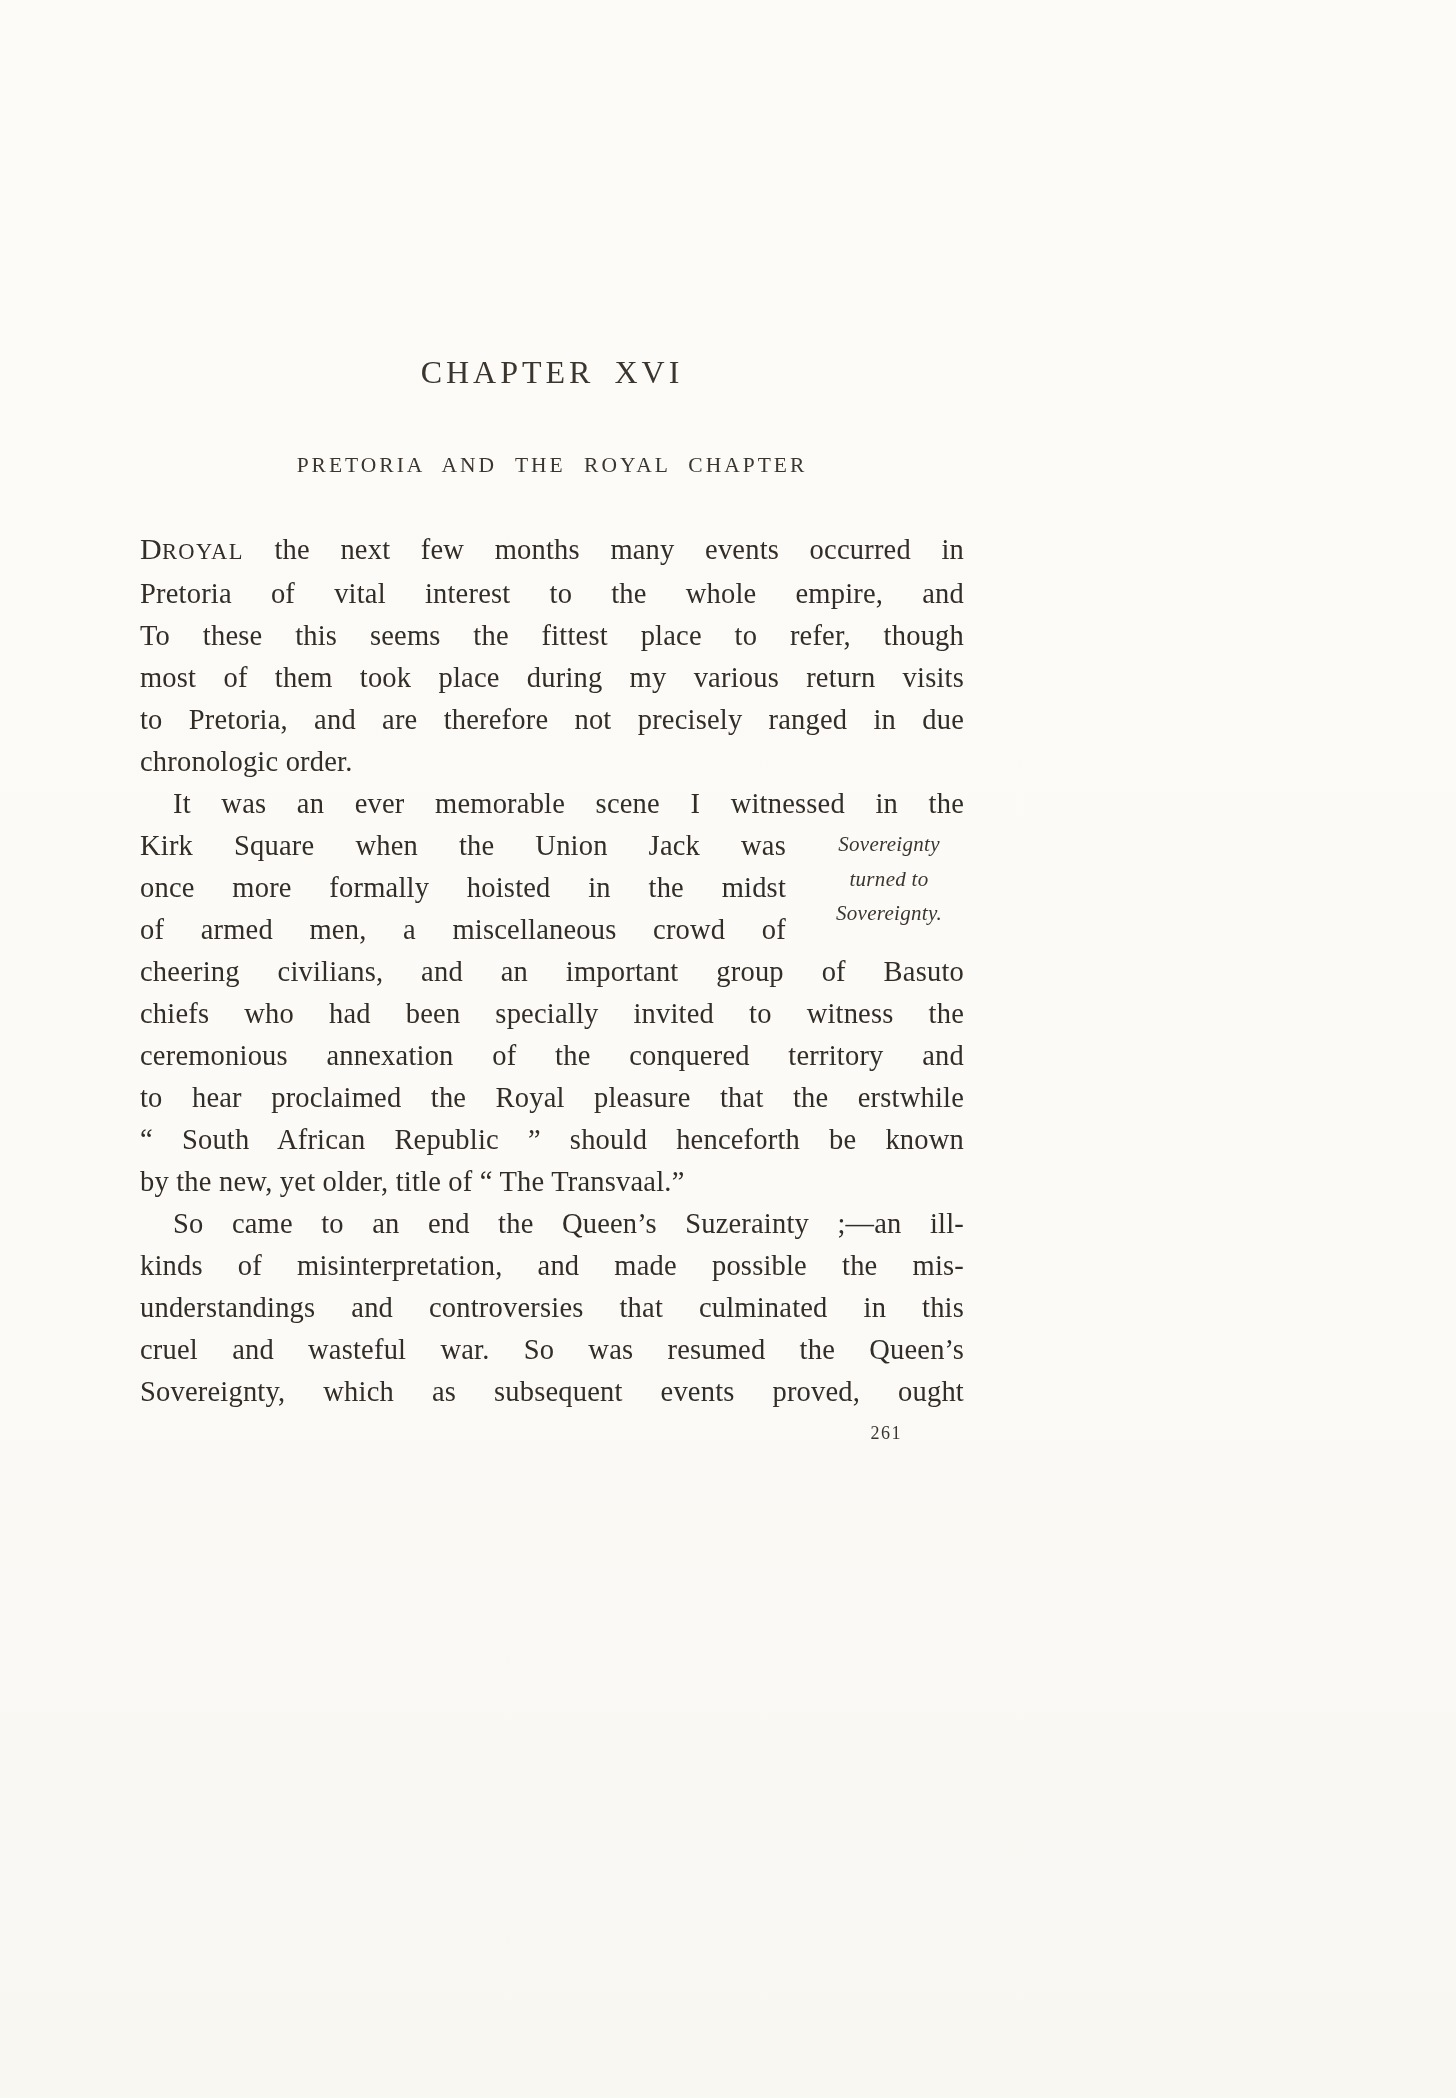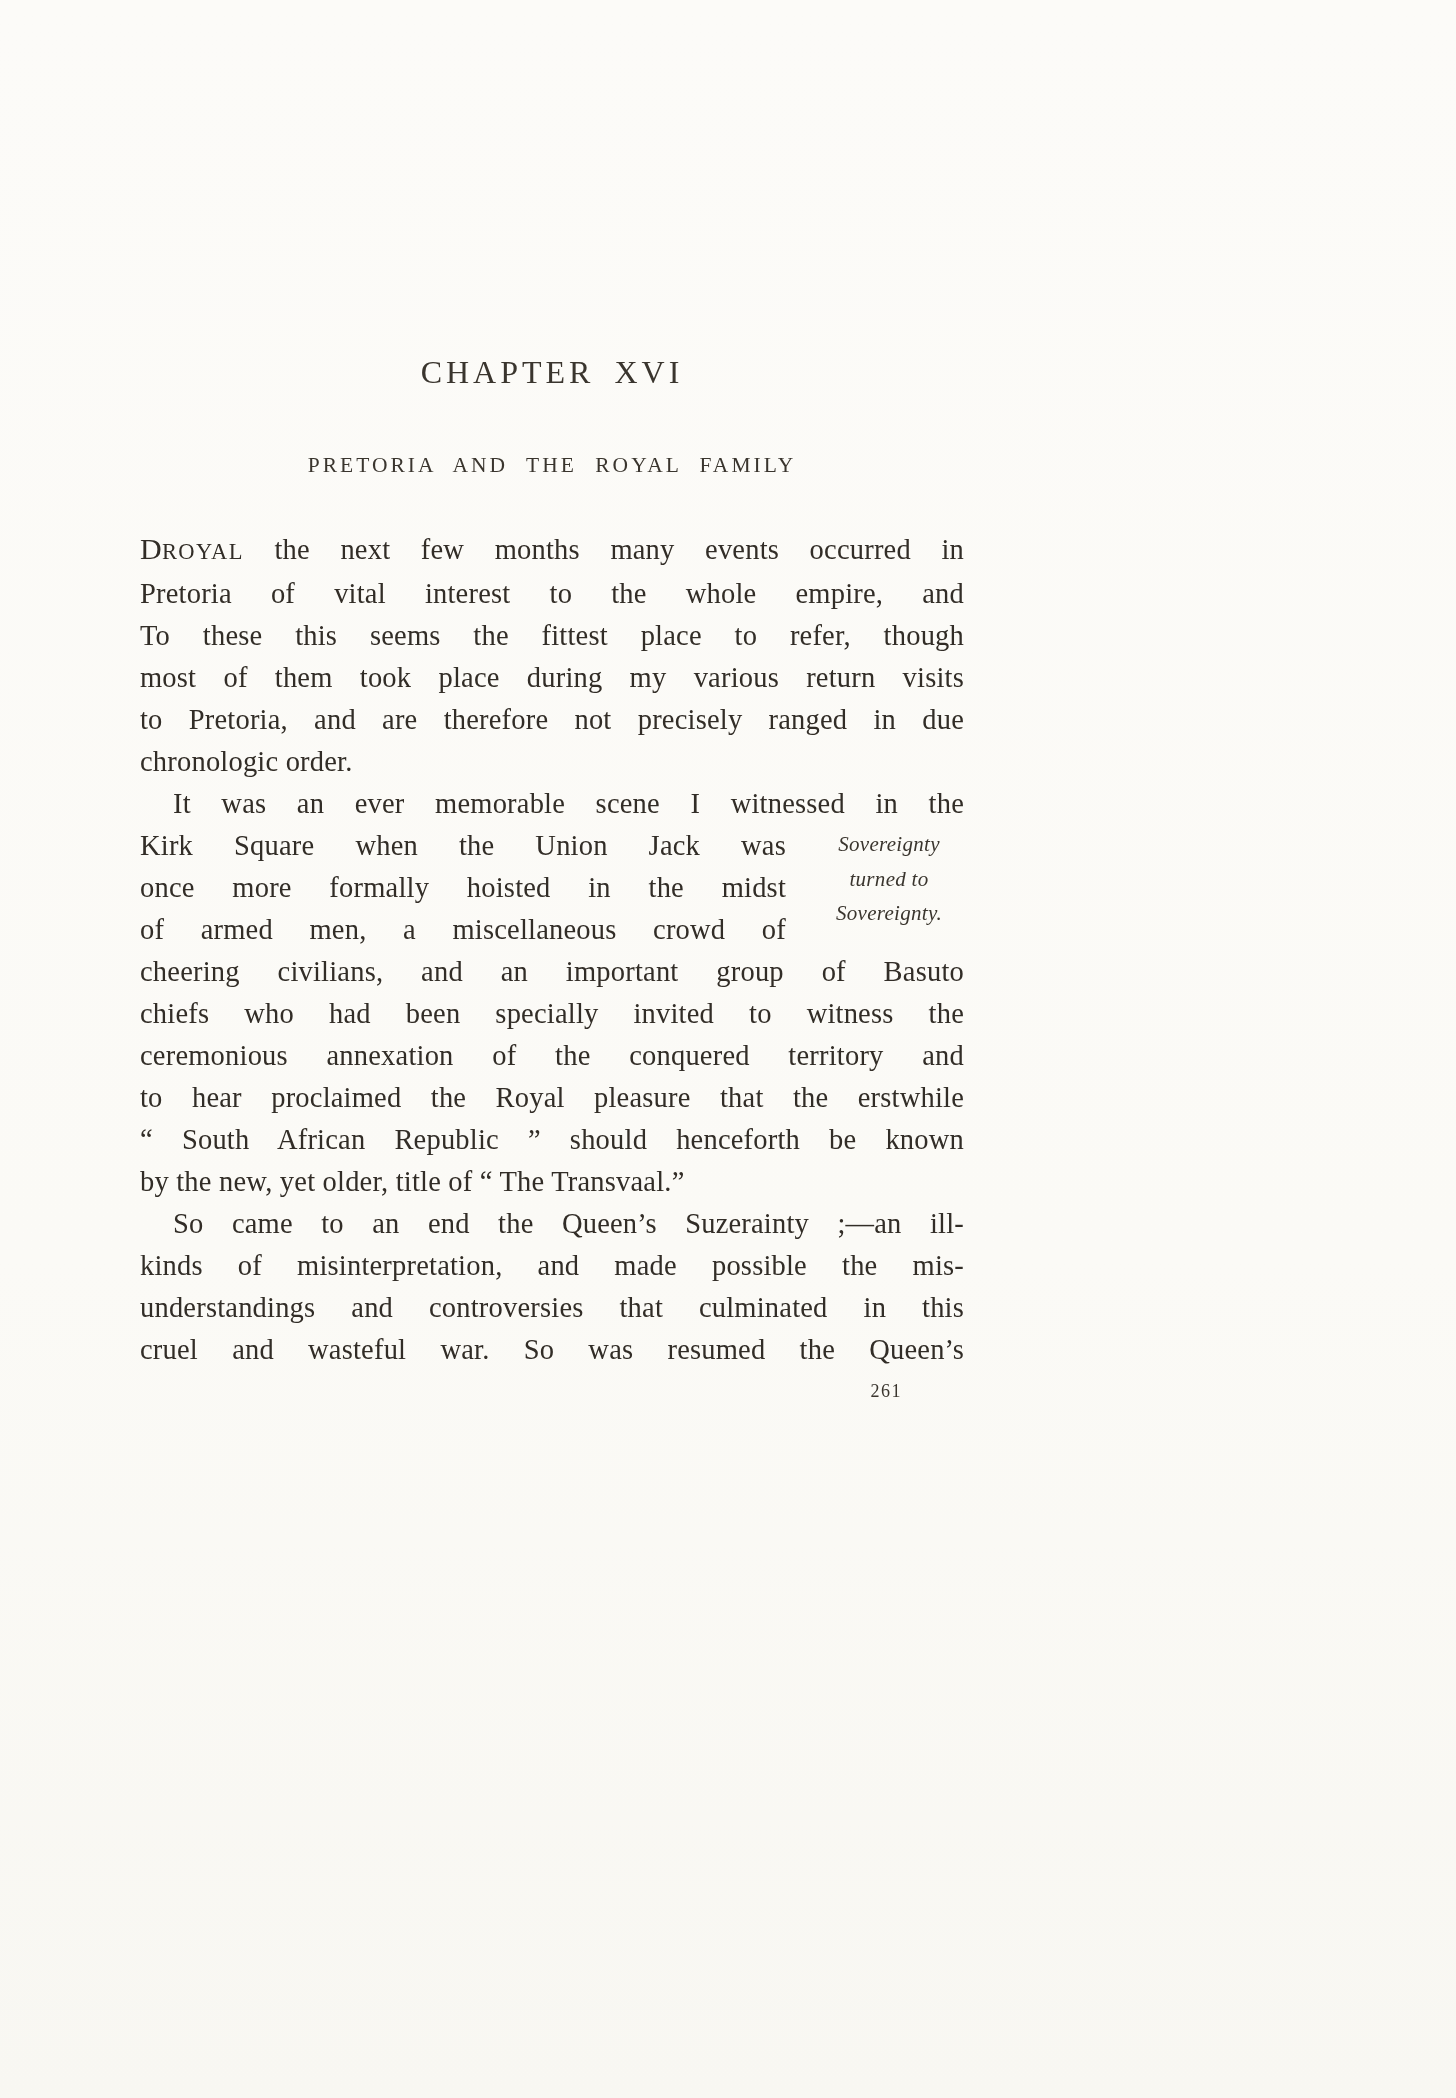--- a/index.html
+++ b/index.html
@@ -95,21 +95,21 @@
   }
 </style>
 </head>
 <body>
 
 <div class="page">
   <div class="content">
 
     <h1 class="chapter-title">CHAPTER XVI</h1>
 
-    <div class="chapter-subtitle">PRETORIA AND THE ROYAL FAMILY</div>
+    <div class="chapter-subtitle">PRETORIA AND THE ROYAL CHAPTER</div>
 
     <div class="para">
       <div class="line"><span class="lead-cap">D</span><span class="lead-rest">ROYAL</span> <span>the next few months many events occurred in</span></div>
       <div class="line">Pretoria of vital interest to the whole empire, and</div>
       <div class="line">To these this seems the fittest place to refer, though</div>
       <div class="line">most of them took place during my various return visits</div>
       <div class="line">to Pretoria, and are therefore not precisely ranged in due</div>
       <div class="line endline">chronologic order.</div>
     </div>
 
@@ -129,18 +129,19 @@
       <div class="line">to hear proclaimed the Royal pleasure that the erstwhile</div>
       <div class="line">“ South African Republic ” should henceforth be known</div>
       <div class="line endline">by the new, yet older, title of “ The Transvaal.”</div>
     </div>
 
     <div class="para">
       <div class="line indent">So came to an end the Queen’s Suzerainty ;—an ill-</div>
       <div class="line">kinds of misinterpretation, and made possible the mis-</div>
       <div class="line">understandings and controversies that culminated in this</div>
       <div class="line">cruel and wasteful war.  So was resumed the Queen’s</div>
+      <div class="line">Sovereignty, which as subsequent events proved, ought</div>
     </div>
 
     <div class="page-number">261</div>
 
   </div>
 </div>
 
 </body></html>

